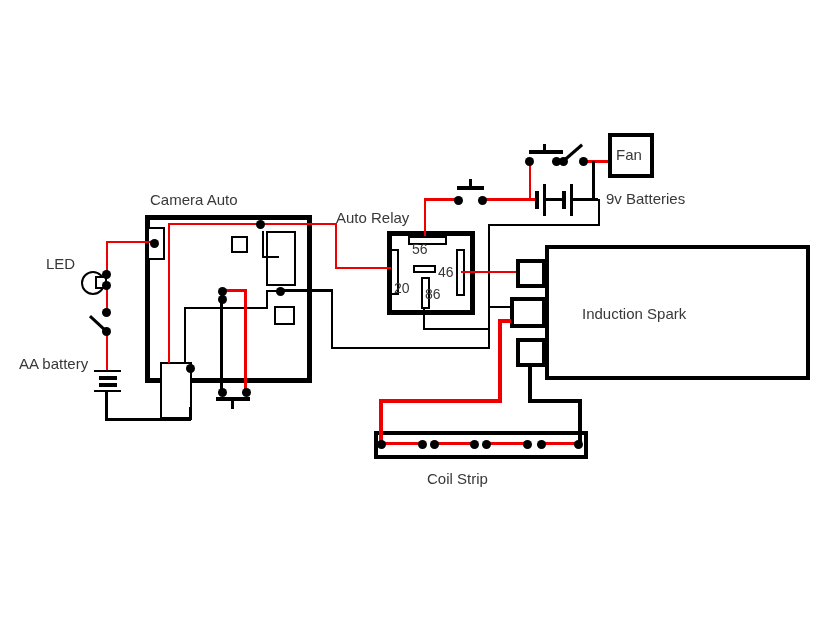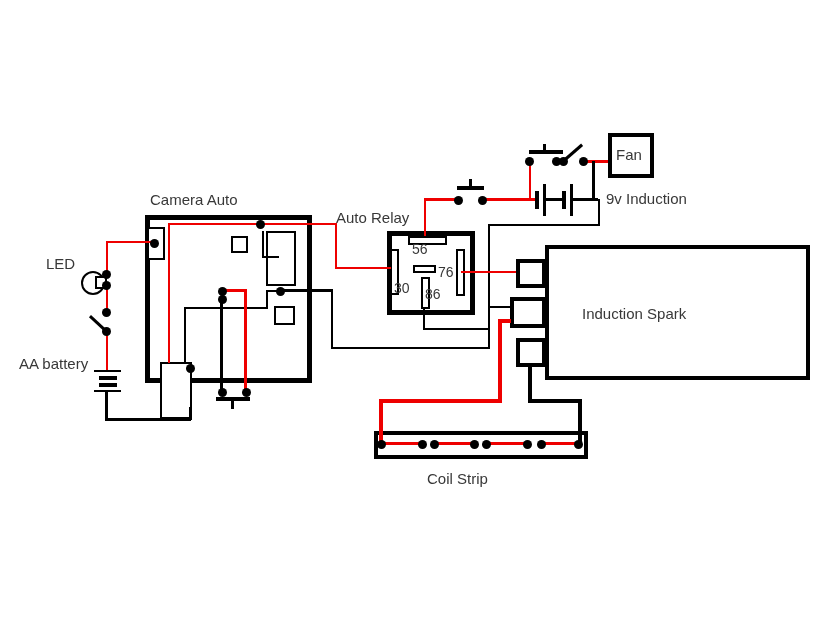--- a/index.html
+++ b/index.html
@@ -169,21 +169,21 @@
   <s class="d" style="left:482px;top:440px"></s>
   <s class="d" style="left:523px;top:440px"></s>
   <s class="d" style="left:537px;top:440px"></s>
   <s class="d" style="left:574px;top:440px"></s>
 
   <span class="lbl" style="left:150px;top:192px">Camera Auto</span>
   <span class="lbl" style="left:336px;top:210px">Auto Relay</span>
   <span class="lbl" style="left:46px;top:256px">LED</span>
   <span class="lbl" style="left:19px;top:356px">AA battery</span>
   <span class="lbl" style="left:616px;top:147px">Fan</span>
-  <span class="lbl" style="left:606px;top:191px">9v Induction</span>
+  <span class="lbl" style="left:606px;top:191px">9v Batteries</span>
   <span class="lbl" style="left:582px;top:306px">Induction Spark</span>
   <span class="lbl" style="left:427px;top:471px">Coil Strip</span>
   <span class="lbl pin" style="left:412px;top:241px">56</span>
-  <span class="lbl pin" style="left:394px;top:280px">30</span>
+  <span class="lbl pin" style="left:394px;top:280px">20</span>
   <span class="lbl pin" style="left:425px;top:286px">86</span>
-  <span class="lbl pin" style="left:438px;top:264px">76</span>
+  <span class="lbl pin" style="left:438px;top:264px">46</span>
 
 </div>
 
 </body></html>

